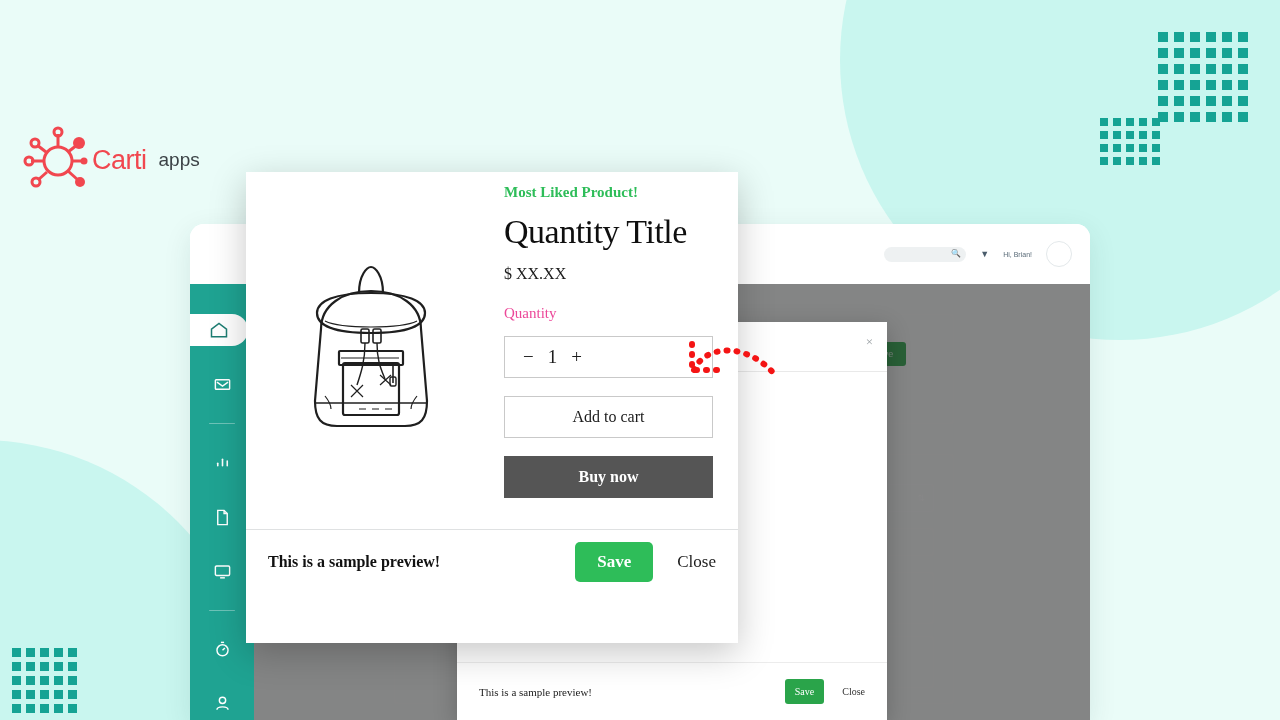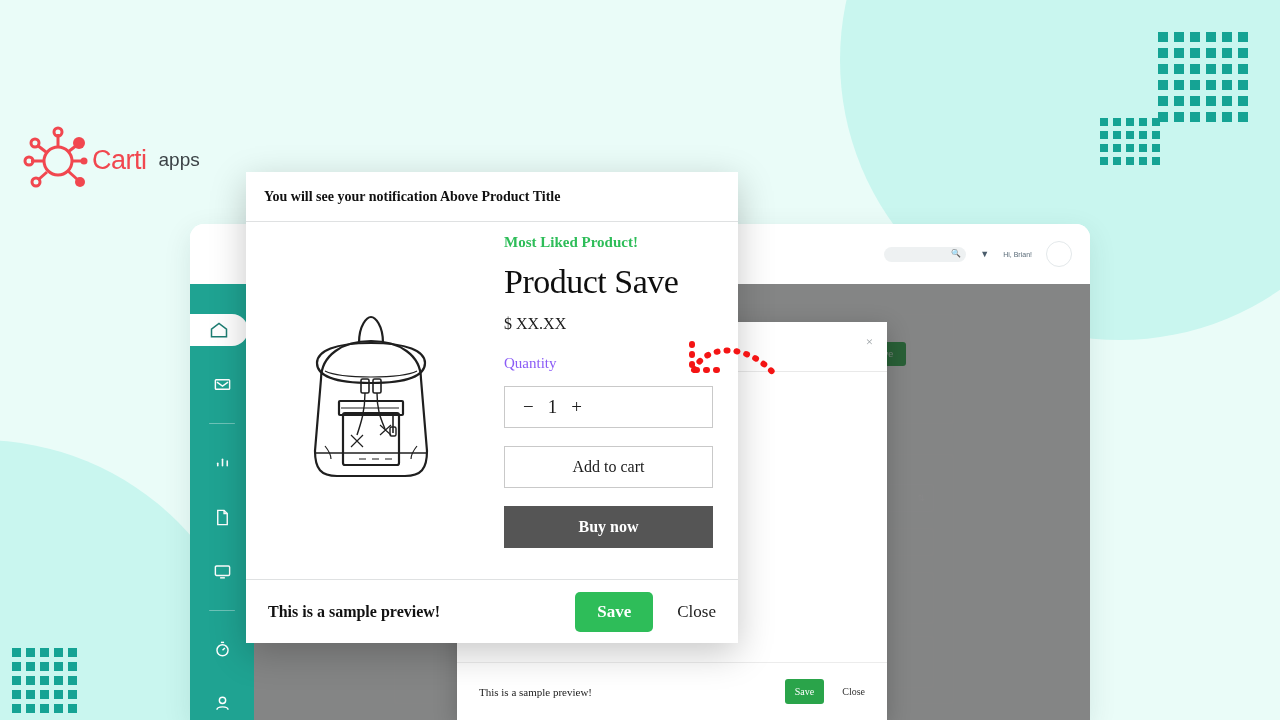--- a/index.html
+++ b/index.html
@@ -175,21 +175,21 @@
     height: 50px; border-bottom: 1px solid #dfe1e2;
     display: flex; align-items: center; padding-left: 18px;
     font-size: 14px; font-weight: bold; color: #111;
   }
   .fm-body { display: flex; height: 357px; }
   .fm-left { width: 250px; display: flex; align-items: center; justify-content: center; }
   .fm-right { flex: 1; padding: 12px 0 0 8px; }
   .fm-tag { color: #2ebd59; font-size: 15px; font-weight: bold; margin-bottom: 12px; }
   .fm-title { font-size: 34px; color: #0f0f0f; margin-bottom: 14px; letter-spacing: -0.5px; }
   .fm-price { font-size: 16px; color: #1c1c1c; margin-bottom: 22px; }
-  .fm-qtylabel { font-size: 15px; color: #8b5cf6; margin-bottom: 14px; }
+  .fm-qtylabel { font-size: 15px; color: #ec4899; margin-bottom: 14px; }
   .fm-qtybox {
     border: 1px solid #c9c9c9; height: 42px; width: 209px;
     display: flex; align-items: center; gap: 14px; padding-left: 18px;
     font-size: 19px; color: #1c1c1c; margin-bottom: 18px;
   }
   .fm-qtybox .q-btn { cursor: default; }
   .fm-addcart {
     border: 1px solid #c9c9c9; height: 42px; width: 209px;
     display: flex; align-items: center; justify-content: center;
     font-size: 16px; color: #1c1c1c; margin-bottom: 18px;
@@ -422,21 +422,20 @@
       <div class="inner-buy">Buy now</div>
     </div>
     <div class="inner-footer">
       <span class="fnote">This is a sample preview!</span>
       <span class="inner-save">Save</span>
       <span class="inner-close">Close</span>
     </div>
   </div>
 
   <div class="front-modal">
-    <div class="fm-head">You will see your notification Above  Product Title</div>
     <div class="fm-body">
       <div class="fm-left">
         <svg width="180" height="200" viewBox="0 0 180 200" fill="none" stroke="#1f1f1f" stroke-width="2.2">
           <path d="M40 78 C40 54 62 40 90 40 C118 40 140 54 140 78 L146 150 C146 168 140 175 124 175 L56 175 C40 175 34 168 34 150 Z"></path>
           <path d="M78 42 C78 24 86 16 90 16 C94 16 102 24 102 42"></path>
           <path d="M36 62 C36 50 54 42 90 42 C126 42 144 50 144 62 C144 74 128 82 90 82 C52 82 36 74 36 62 Z"></path>
           <path d="M44 70 C60 78 120 78 136 70" stroke-width="1.2"></path>
           <rect x="62" y="112" width="56" height="52" rx="2"></rect>
           <rect x="58" y="100" width="64" height="14" rx="1"></rect>
           <path d="M60 107 H118" stroke-width="1.2"></path>
@@ -449,21 +448,21 @@
           <path d="M70 134 L82 146 M70 146 L82 134" stroke-width="1.2"></path>
           <path d="M99 124 L110 134 M99 134 L110 124" stroke-width="1.2"></path>
           <path d="M34 152 H146" stroke-width="1.6"></path>
           <path d="M44 145 C48 150 50 154 50 158" stroke-width="1.2"></path>
           <path d="M136 145 C132 150 130 154 130 158" stroke-width="1.2"></path>
           <path d="M78 158 H118" stroke-width="1.1" stroke-dasharray="7 6"></path>
         </svg>
       </div>
       <div class="fm-right">
         <div class="fm-tag">Most Liked Product!</div>
-        <div class="fm-title">Product Save</div>
+        <div class="fm-title">Quantity Title</div>
         <div class="fm-price">$ XX.XX</div>
         <div class="fm-qtylabel">Quantity</div>
         <div class="fm-qtybox">
           <span class="q-btn">−</span>
           <span>1</span>
           <span class="q-btn">+</span>
         </div>
         <div class="fm-addcart">Add to cart</div>
         <div class="fm-buy">Buy now</div>
       </div>

